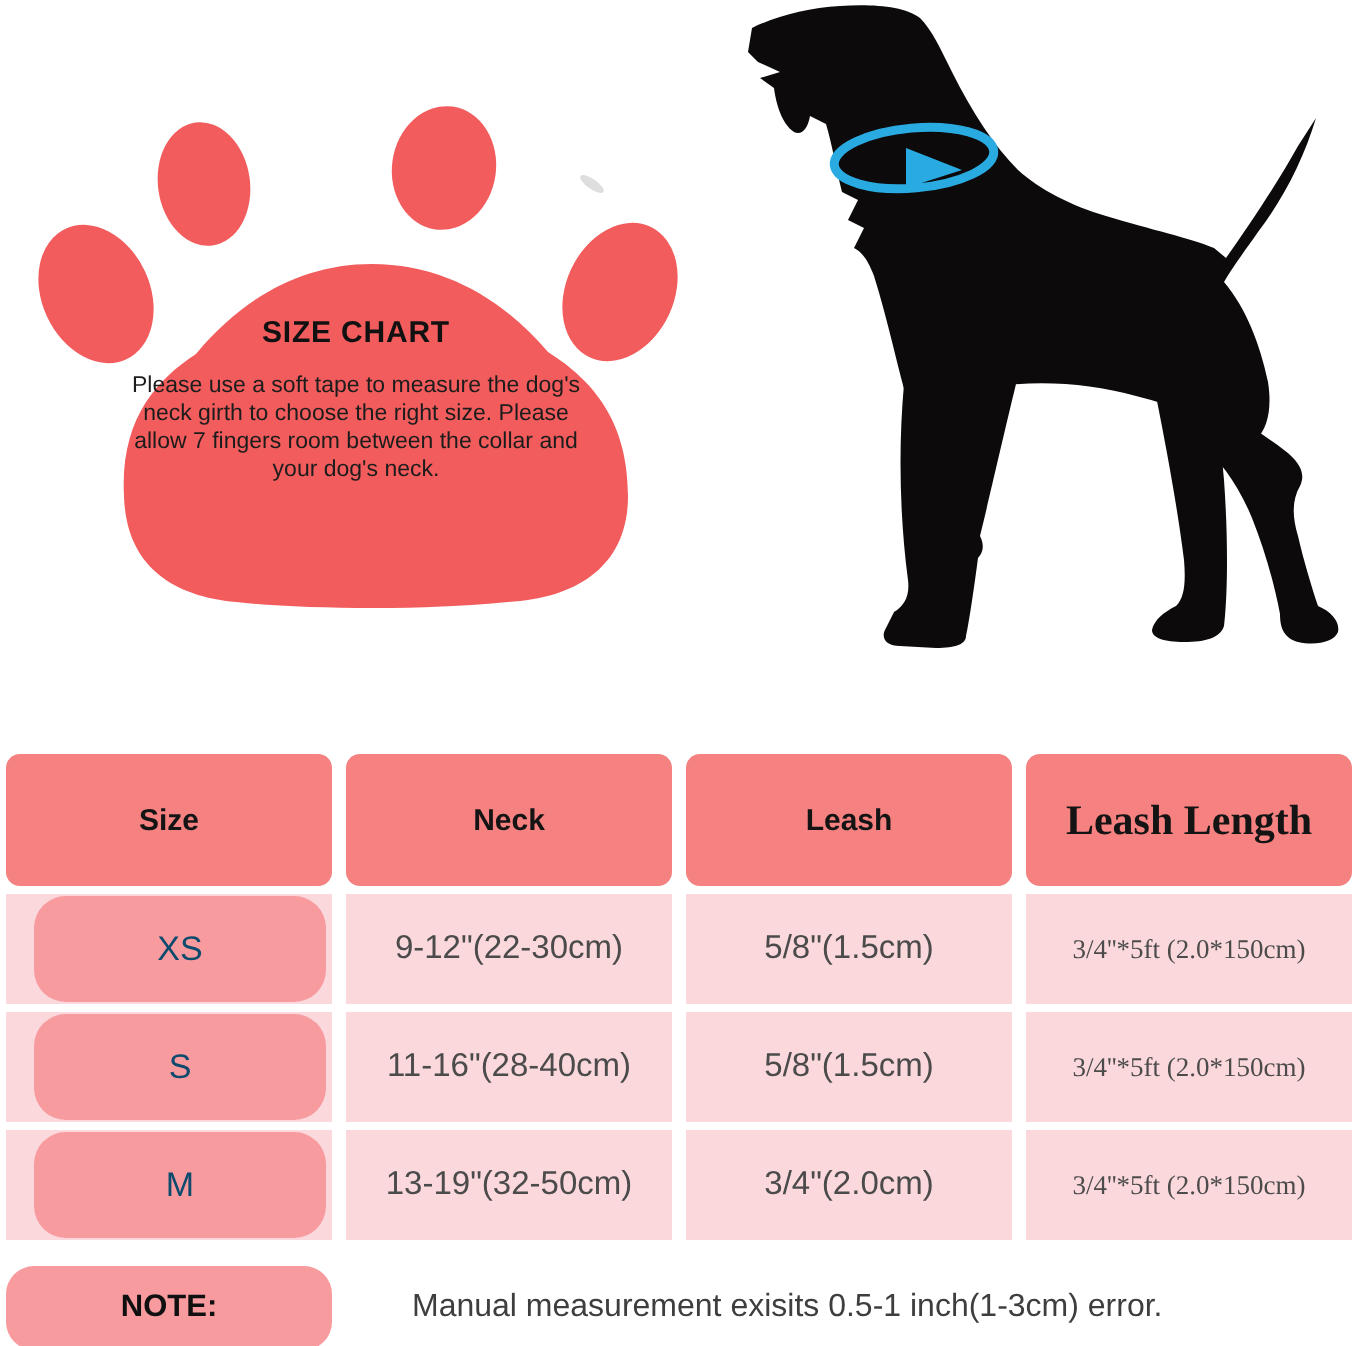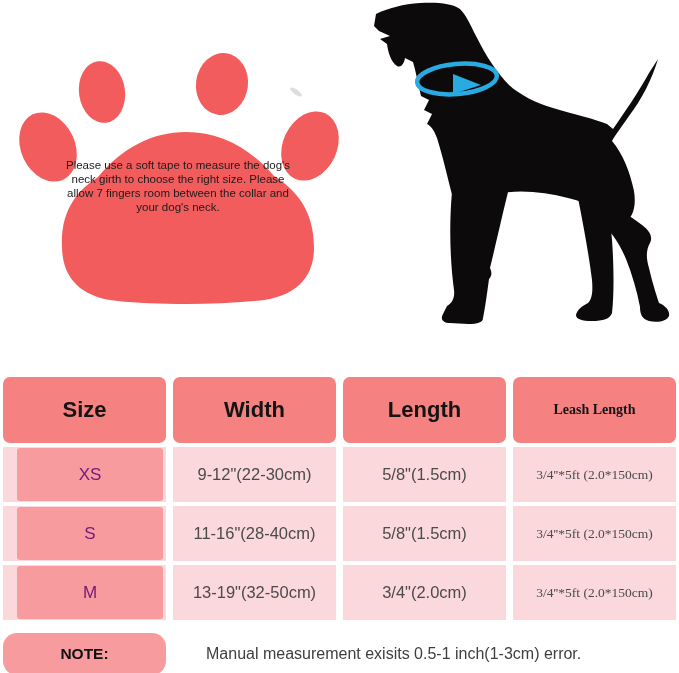--- a/index.html
+++ b/index.html
@@ -26,36 +26,36 @@
 
   
   .size-table{margin-top:25px;padding:0;}
   .grid4{
     display:grid;grid-template-columns:repeat(4,1fr);
     column-gap:7px;padding:0 3px;
   }
   .hcell{
     background:var(--hdr,#f58180);border-radius:7px;height:66px;
     display:flex;align-items:center;justify-content:center;
-    font-weight:bold;font-size:22px;color:#141414;
-  }
-  .hcell.serif{font-family:"Liberation Serif", serif;font-size:14px;}
+    font-weight:bold;font-size:15px;color:#141414;
+  }
+  .hcell.serif{font-family:"Liberation Serif", serif;font-size:21px;}
   .trow{margin-top:4px;}
   .trow .cell{
     background:var(--row,#fbd8dc);height:55px;
     display:flex;align-items:center;justify-content:center;
     font-size:16.5px;color:#4b4b4b;
   }
   .trow .cell.leash{font-size:13.5px;font-family:Liberation Serif, serif;}
   .size-cell{position:relative;}
   .pill{
     position:absolute;top:1px;bottom:1px;left:2px;right:3px;
-    background:var(--pill,#f89b9f);border-radius:3px;
-    display:flex;align-items:center;justify-content:center;
-    font-size:17px;color:#701a75;margin-left:12px;
+    background:var(--pill,#f89b9f);border-radius:16px;
+    display:flex;align-items:center;justify-content:center;
+    font-size:17px;color:#0c4a6e;margin-left:12px;
   }
 
   
   .note-row{margin-top:13px;}
   .note-pill{
     grid-column:1;background:var(--pill,#f89b9f);border-radius:14px;height:42px;
     display:flex;align-items:center;justify-content:center;
     font-weight:bold;font-size:15.5px;color:#101010;
   }
   .note-text{
@@ -149,30 +149,31 @@
                  C 619 242, 610 230, 600 222 Z"></path>
       </g>
 
       <g>
         <ellipse cx="457" cy="79" rx="40" ry="15" fill="none" stroke="#29abe2" stroke-width="4.5" transform="rotate(-5 457 79)"></ellipse>
         <polygon points="453,74 453,94 481,85" fill="#29abe2"></polygon>
       </g>
     </svg>
 
     <div class="paw-text">
+      <h3>SIZE CHART</h3>
       <p>Please use a soft tape to measure the dog's neck girth to choose the right size. Please allow 7 fingers room between the collar and your dog's neck.</p>
     </div>
   </div>
 
   <div class="size-table">
 
     <div class="grid4 thead">
       <div class="hcell">Size</div>
-      <div class="hcell">Width</div>
-      <div class="hcell">Length</div>
+      <div class="hcell">Neck</div>
+      <div class="hcell">Leash</div>
       <div class="hcell serif">Leash Length</div>
     </div>
 
     <div class="grid4 trow">
       <div class="cell size-cell">
         <div class="pill">XS</div>
       </div>
       <div class="cell">9-12"(22-30cm)</div>
       <div class="cell">5/8"(1.5cm)</div>
       <div class="cell leash">3/4''*5ft (2.0*150cm)</div>

